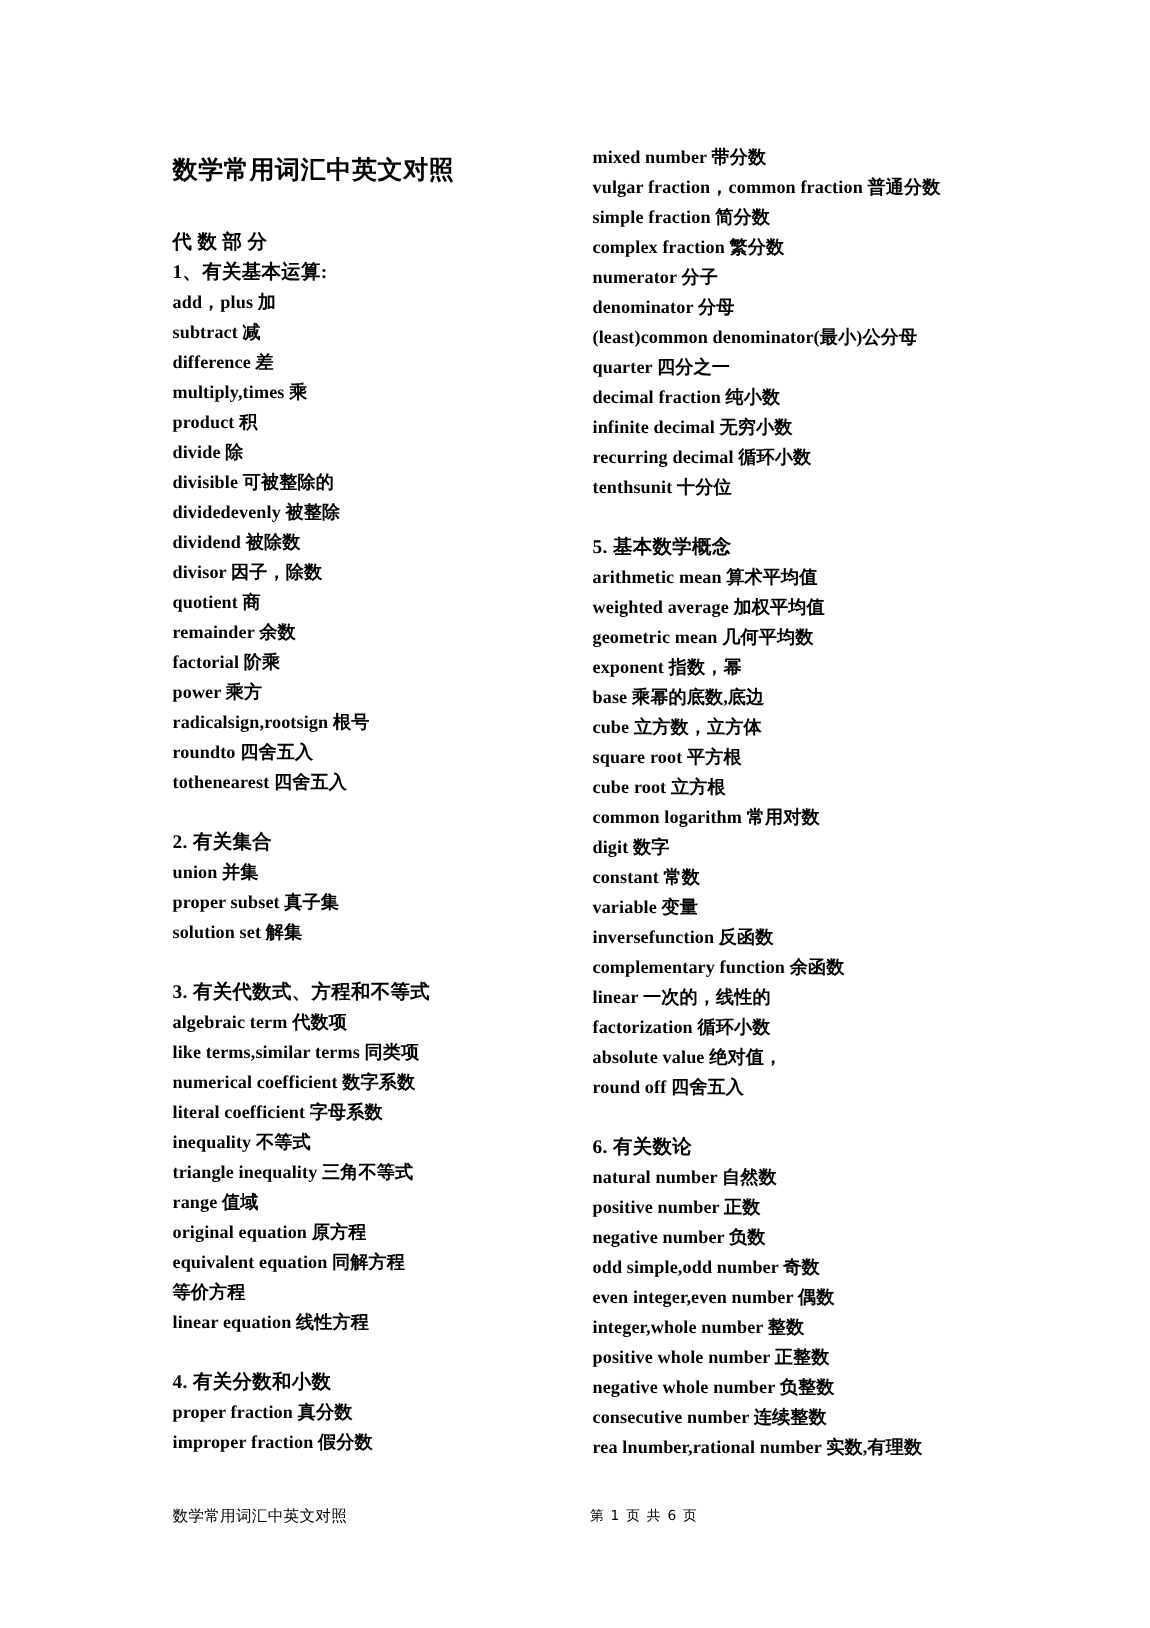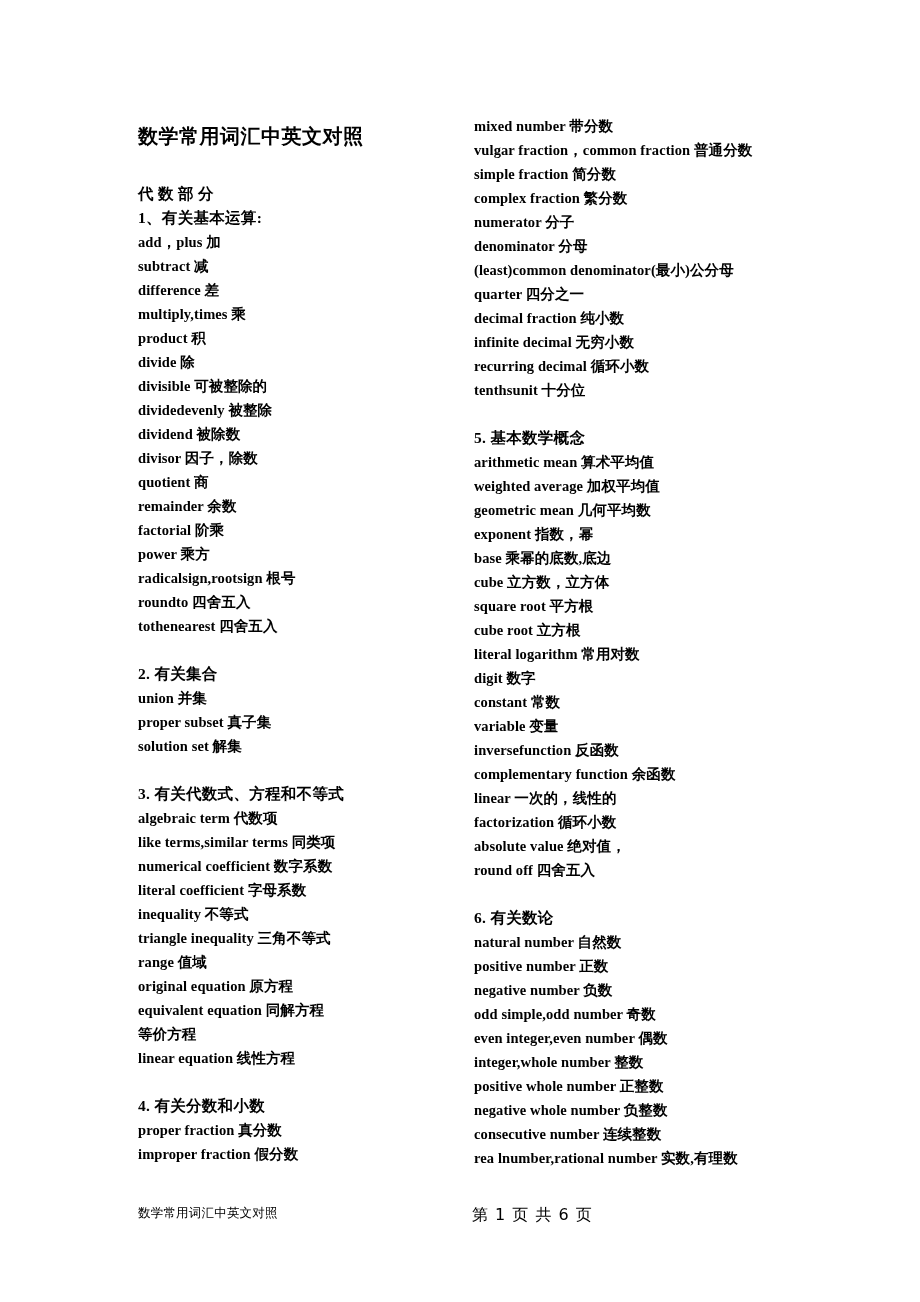--- a/index.html
+++ b/index.html
@@ -72,21 +72,21 @@
     top: 0;
     font-size: 12.5px;
     font-family: "DejaVu Sans", "Liberation Sans", sans-serif;
     white-space: nowrap;
     letter-spacing: 0.2px;
   }
   #footer-pageinfo {
     position: absolute;
     left: 334px;
     top: 0;
-    font-size: 16px;
+    font-size: 11px;
     font-family: "DejaVu Sans", "Liberation Sans", sans-serif;
     white-space: nowrap;
     letter-spacing: 1px;
     text-align: center;
   }
 </style>
 </head>
 <body>
 
 <div id="page">
@@ -153,21 +153,21 @@
       <div class="line blank"></div>
       <div class="line heading">5. 基本数学概念</div>
       <div class="line">arithmetic mean 算术平均值</div>
       <div class="line">weighted average 加权平均值</div>
       <div class="line">geometric mean 几何平均数</div>
       <div class="line">exponent 指数，幂</div>
       <div class="line">base 乘幂的底数,底边</div>
       <div class="line">cube 立方数，立方体</div>
       <div class="line">square root 平方根</div>
       <div class="line">cube root 立方根</div>
-      <div class="line">literal logarithm 常用对数</div>
+      <div class="line">common logarithm 常用对数</div>
       <div class="line">digit 数字</div>
       <div class="line">constant 常数</div>
       <div class="line">variable 变量</div>
       <div class="line">inversefunction 反函数</div>
       <div class="line">complementary function 余函数</div>
       <div class="line">linear 一次的，线性的</div>
       <div class="line">factorization 循环小数</div>
       <div class="line">absolute value 绝对值，</div>
       <div class="line">round off 四舍五入</div>
       <div class="line blank"></div>

